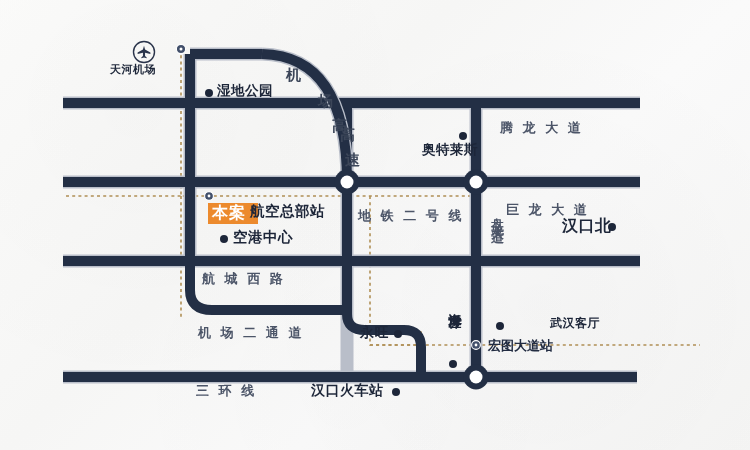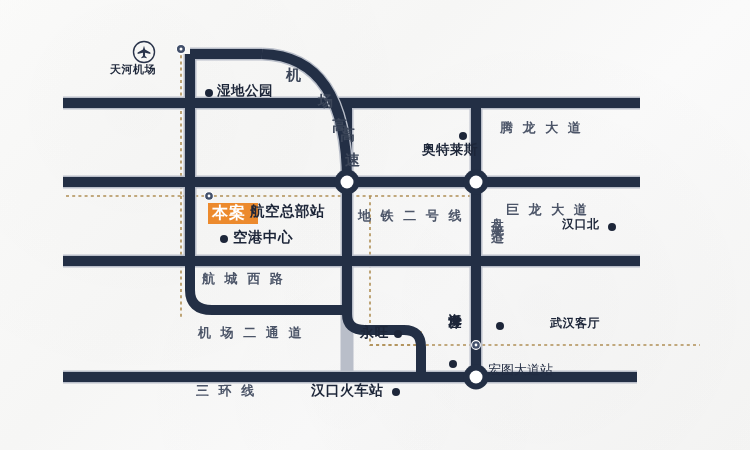--- a/index.html
+++ b/index.html
@@ -31,23 +31,22 @@
     font-size:13px;
   }
   .poi{
     color:#1d2639;
     font-weight:700;
     font-size:13.5px;
     letter-spacing:0.5px;
   }
   .poi-lite{
     color:#222c42;
-    font-weight:400;
+    font-weight:700;
     font-size:13px;
-    margin-top:24px;
   }
   .vert{
     writing-mode:vertical-rl;
     text-orientation:upright;
     letter-spacing:4px;
   }
   .badge{
     position:absolute;
     display:inline-block;
     background:#ec8a2d;
@@ -174,21 +173,21 @@
   <div class="badge" style="left:208px;top:203px;">本案</div>
   <div class="lbl poi" style="left:250px;top:204px;font-size:14.5px;">航空总部站</div>
 
   <div class="dot" style="left:220px;top:235px;"></div>
   <div class="lbl poi" style="left:233px;top:230px;font-size:14.5px;">空港中心</div>
 
   <div class="lbl road-name" style="left:358px;top:209px;">地 铁 二 号 线</div>
 
   <div class="lbl road-name" style="left:506px;top:192px;margin-top:11px;">巨 龙 大 道</div>
 
-  <div class="lbl poi" style="left:562px;top:218px;font-size:12px;">汉口北</div>
+  <div class="lbl poi" style="left:562px;top:218px;font-size:16px;">汉口北</div>
   <div class="dot" style="left:608px;top:223px;"></div>
 
   <div class="lbl road-name vert" style="left:491px;top:208px;font-size:13px;">盘龙大道</div>
 
   <div class="lbl road-name" style="left:202px;top:272px;">航 城 西 路</div>
 
   <div class="lbl road-name" style="left:198px;top:326px;">机 场 二 通 道</div>
 
   <div class="lbl poi" style="left:360px;top:325px;font-size:14px;">永旺</div>
   <div class="dot" style="left:394px;top:330px;"></div>

